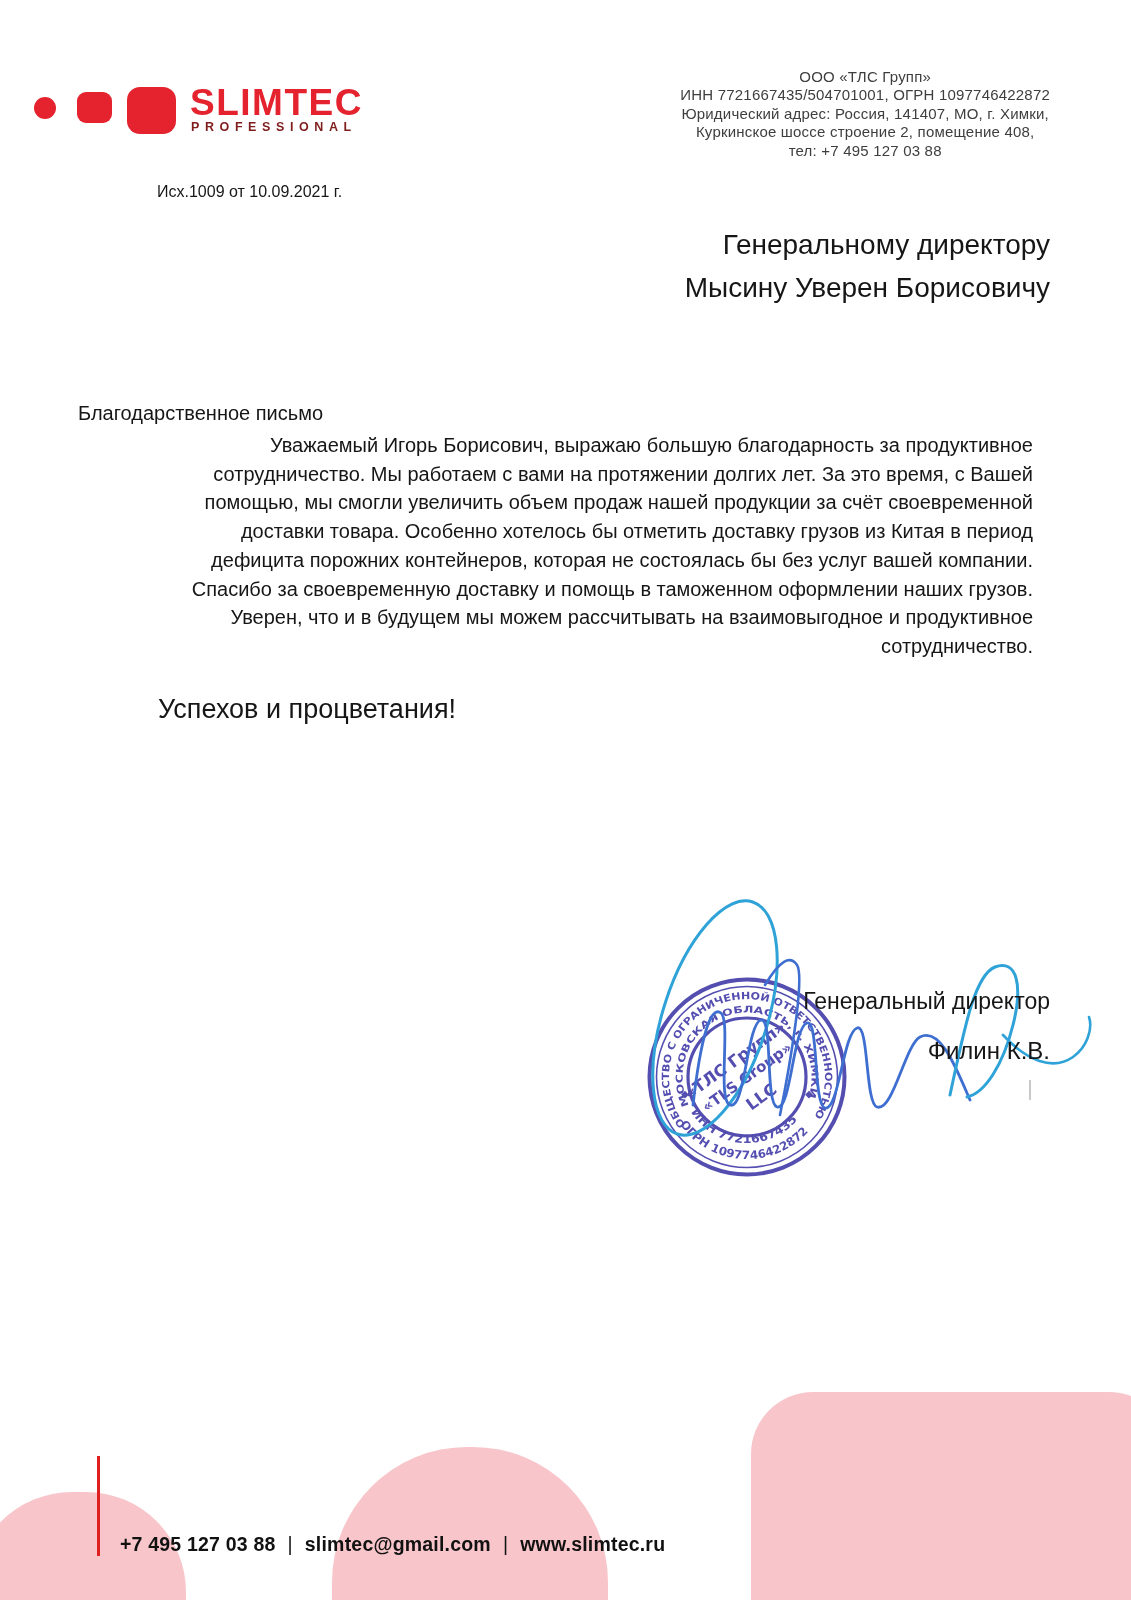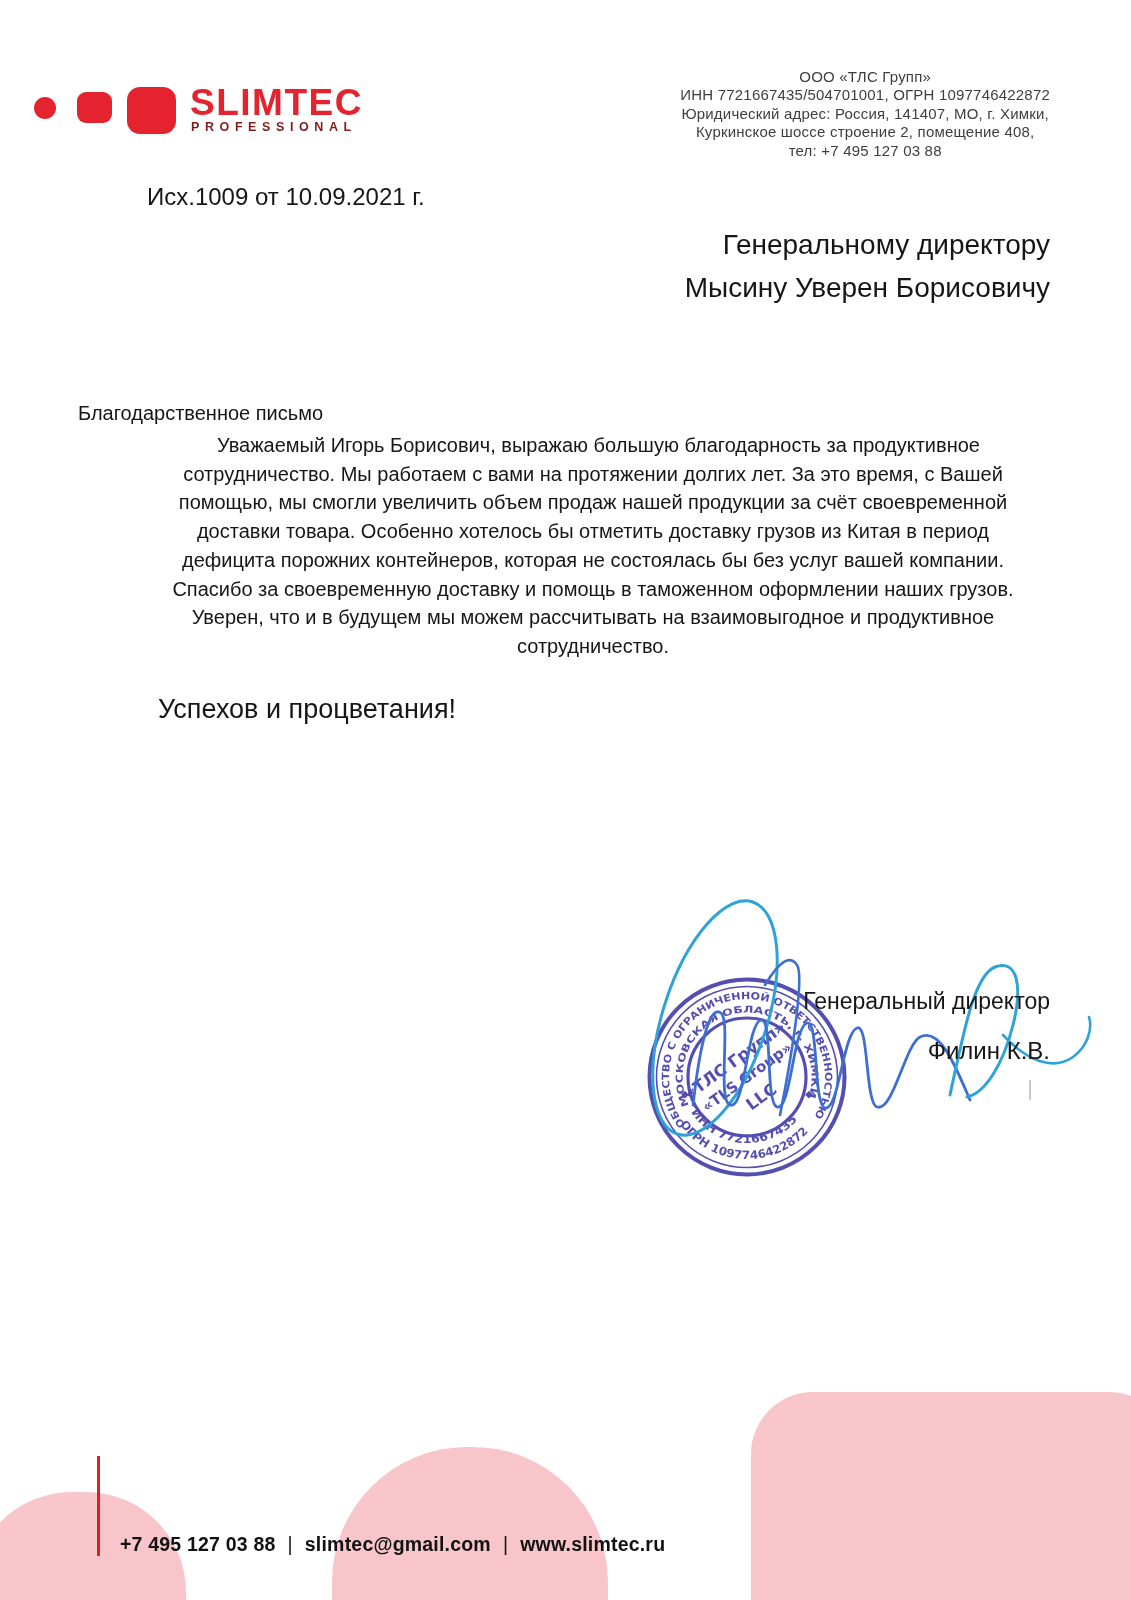--- a/index.html
+++ b/index.html
@@ -20,26 +20,26 @@
   .logo-tagline{
     left:191px;top:121px;width:212px;font-size:12.5px;font-weight:bold;
     letter-spacing:5.6px;line-height:13px;
   }
   .company-info{
     right:81px;top:68px;text-align:center;font-size:15px;line-height:18.4px;
     color:#3e3e3e;letter-spacing:0.2px;
   }
 
   
-  .ref-line{left:147px;top:183px;font-size:24px;}
+  .ref-line{left:157px;top:183px;font-size:16px;}
   .addressee{right:81px;top:224px;text-align:right;font-size:28px;line-height:42.5px;}
   .letter-title{left:78px;right:0;top:402px;text-align:left;font-size:20px;}
   .letter-body{
     left:153px;top:431px;width:880px;font-size:20px;line-height:28.7px;
-    text-indent:11px;text-align:center;
+    text-indent:11px;text-align:right;
   }
   .closing{left:158px;top:694px;font-size:27px;}
 
   
   .sig-position{right:81px;top:988px;font-size:23px;}
   .sig-name{right:81px;top:1037px;font-size:24px;}
   .sig-tick{left:1029px;top:1080px;width:2px;height:20px;background:#c9c9c9;}
   .stamp-svg{left:636px;top:966px;width:222px;height:222px;opacity:0.88;}
   .sign-svg{left:575px;top:865px;width:560px;height:290px;}
 

